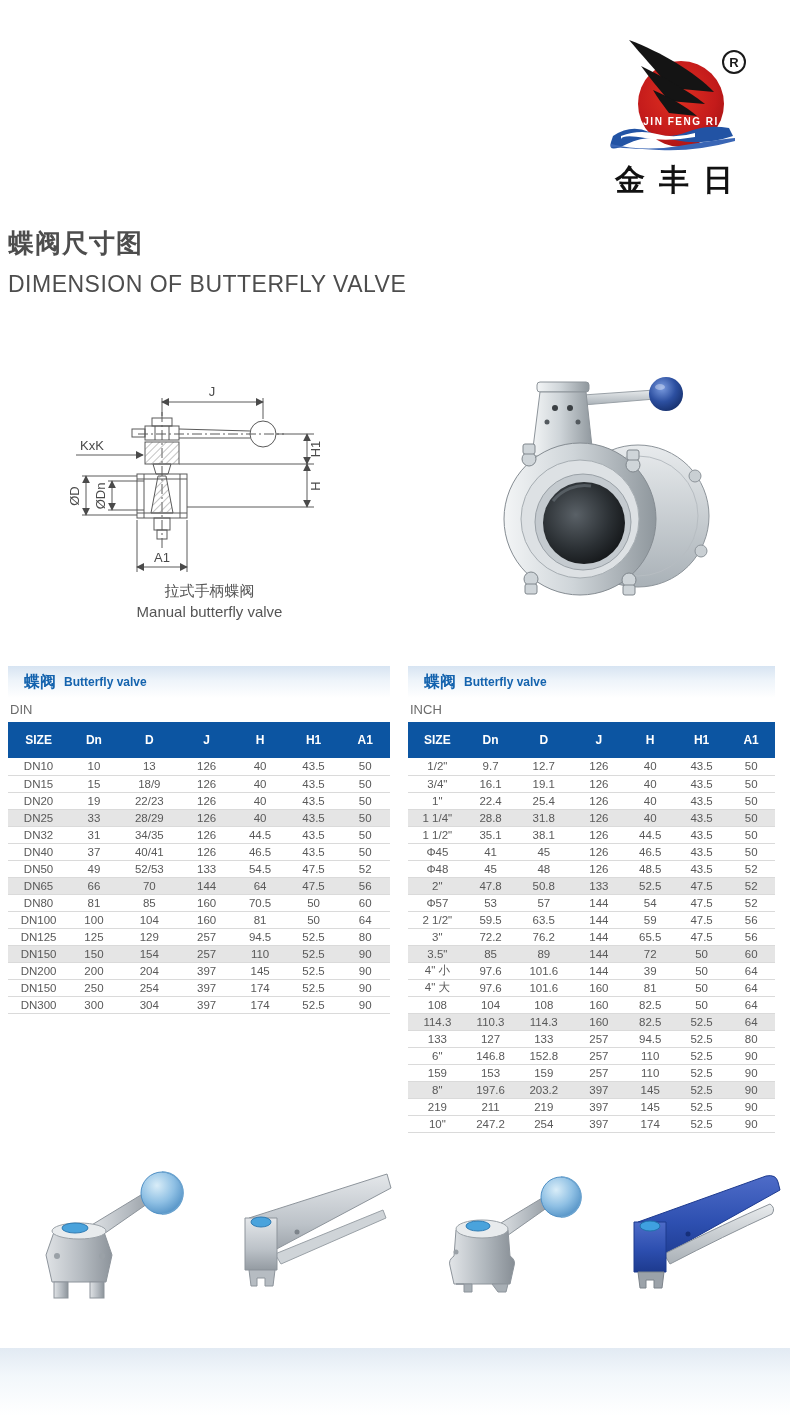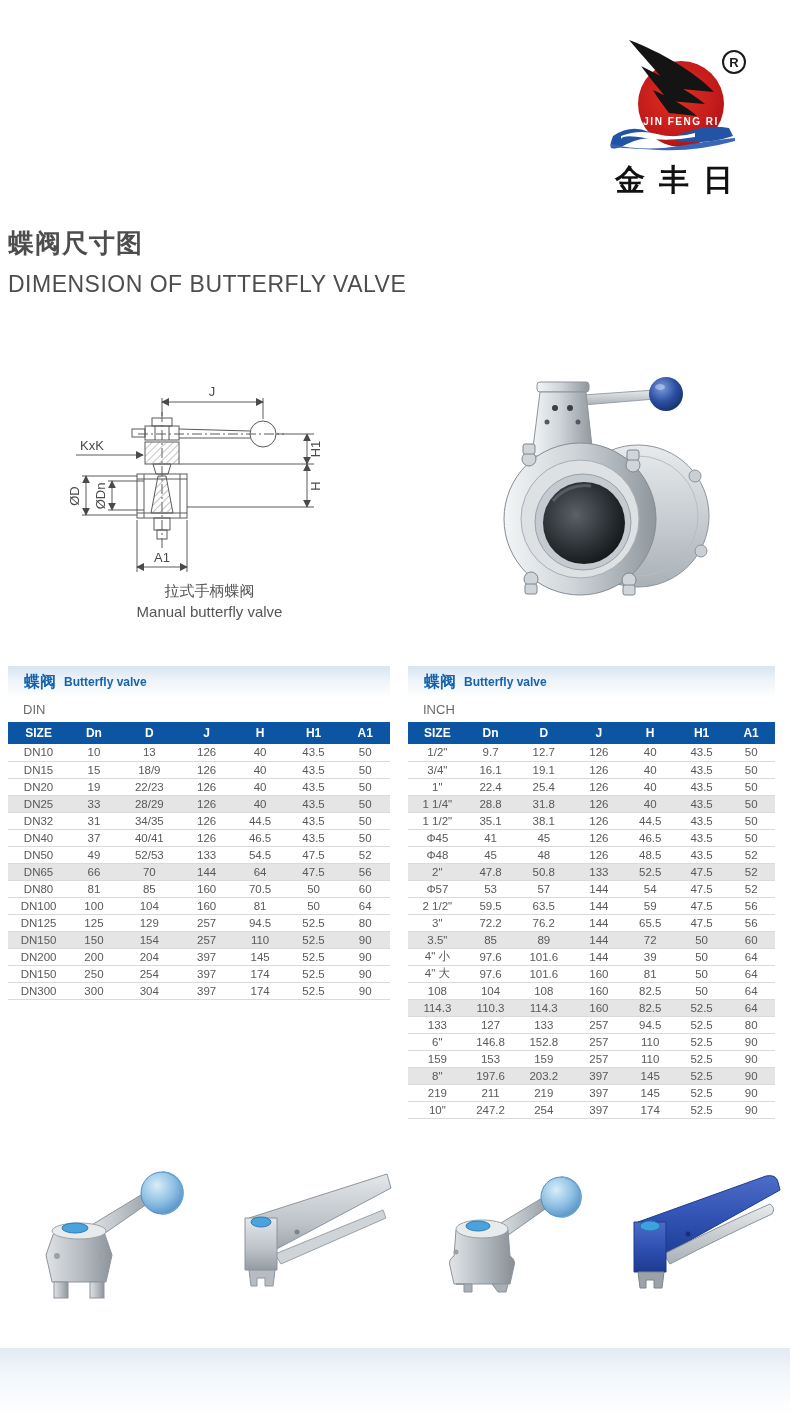--- a/index.html
+++ b/index.html
@@ -27,24 +27,24 @@
   .table-block { position:absolute; top:666px; }
   .table-block.din  { left:8px;   width:382px; }
   .table-block.inch { left:408px; width:367px; }
   .strip {
     height:32px; display:flex; align-items:center; gap:8px; padding-left:16px;
     background:linear-gradient(180deg,#d7e4f2 0%, #eef4fa 45%, #ffffff 100%);
     text-align:center;
   }
   .strip .zh { font-size:16px; font-weight:700; color:#1463ae; }
   .strip .en { font-size:12px; font-weight:600; color:#1463ae; }
-  .standard { font-size:13px; color:#6b6b6b; margin:4px 0 5px 15px; }
+  .standard { font-size:13px; color:#6b6b6b; margin:4px 0 5px 2px; }
   table.dim { width:100%; border-collapse:collapse; table-layout:fixed; text-align:center; }
   table.dim thead tr { background:#0c55a2; }
-  table.dim th { color:#ffffff; font-size:12px; font-weight:700; height:22px; }
+  table.dim th { color:#ffffff; font-size:12px; font-weight:700; height:36px; }
   table.dim td { color:#595959; font-size:11.5px; height:17px; border-bottom:1px solid #dadada; white-space:nowrap; }
   table.dim tr.shaded td { background:#e5e5e5;margin-top:32px; }
   table.dim col:nth-child(1){width:16%} table.dim col:nth-child(2){width:13%}
   table.dim col:nth-child(3){width:16%} table.dim col:nth-child(4){width:14%}
   table.dim col:nth-child(5){width:14%} table.dim col:nth-child(6){width:14%}
   table.dim col:nth-child(7){width:13%}
   
   .products { position:absolute; left:0; top:1160px; width:790px; height:160px; }
   .prod { position:absolute; top:0; height:155px; }
   .prod.p1 { left:12px;  width:185px; }

